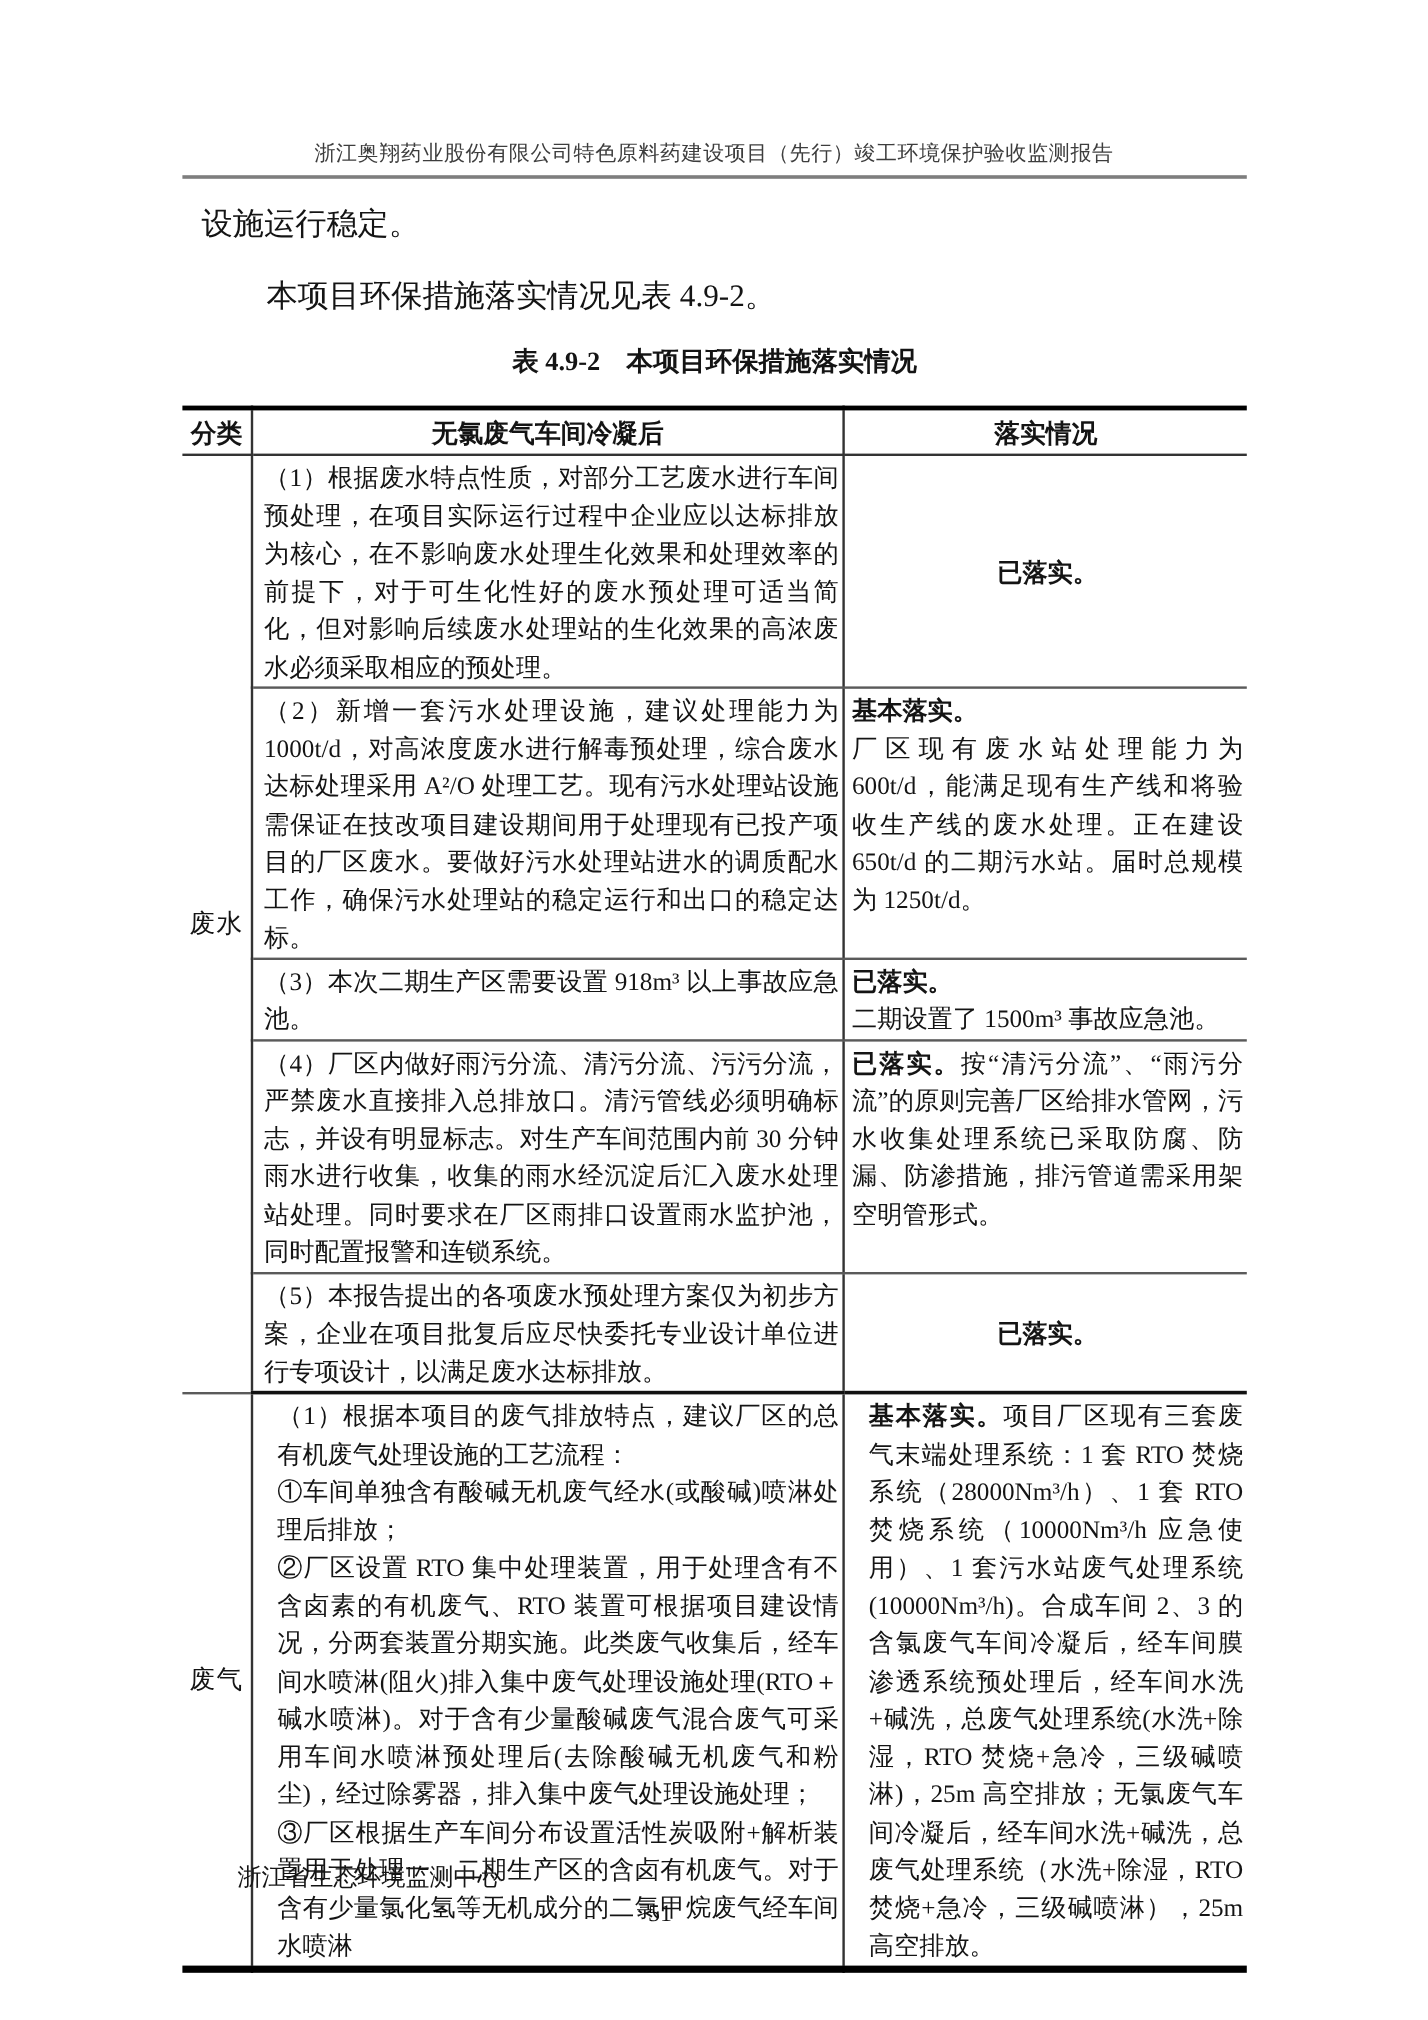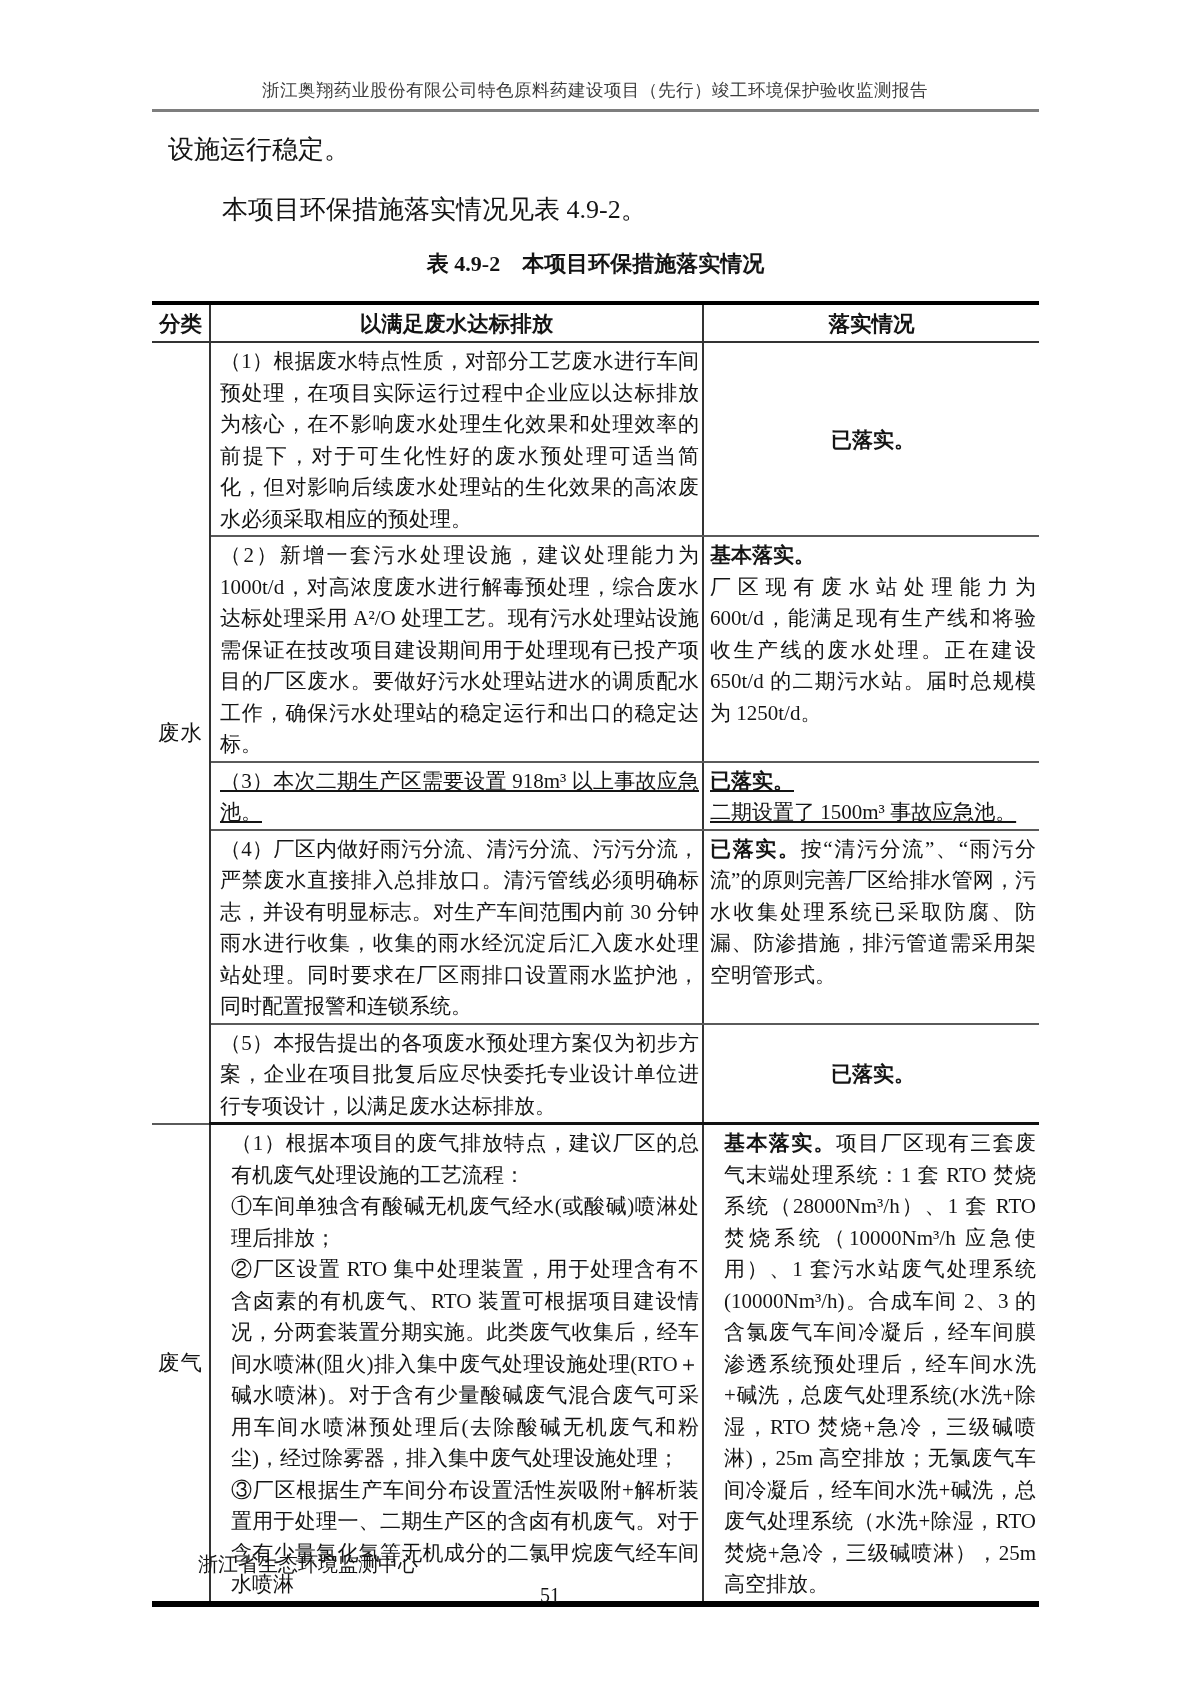--- a/index.html
+++ b/index.html
@@ -4,21 +4,21 @@
 <style>
   html,body { margin:0; padding:0; background:#ffffff; }
   .page {
     position:relative; width:1190px; height:1683px; background:#fff;
     font-family:"Liberation Serif","DejaVu Serif",serif; color:#141414;
     overflow:hidden;
   }
   
   .running-header { padding-top:78px; }
   .rh-text {
-    text-align:center; font-size:17.5px; color:#3d3d3d; letter-spacing:0.5px;
+    text-align:center; font-size:17.5px; color:#3d3d3d; letter-spacing:0.5px;margin-top:37px;
   }
   .rh-rule {
     width:887px; margin:7px 0 0 152px; border-top:3px solid #7e7e7e; height:0;
   }
   
   .para { margin:0; font-size:26px; line-height:30px; }
   .p1 { margin:23px 0 0 168px; }
   .p2 { margin:30px 0 0 222px; }
   .caption {
     width:887px; margin:24px 0 0 152px; text-align:center;
@@ -47,21 +47,21 @@
     white-space:pre-line;
   }
   td.status { padding:3px 3px 0 6px; text-align:justify; line-height:31.5px; }
   td.status.center { text-align:center; vertical-align:middle; }
   .lead { font-weight:bold; }
   .lead.block { display:block; }
   tr.rowsep td { border-bottom:2px solid #5a5a5a; }
   tr.secsep td { border-bottom:3px solid #111; }
   tr.r1 td.measure, tr.r1 td.status { height:186px; }
   tr.r2 td.measure, tr.r2 td.status { height:188px; }
-  tr.r3 td.measure, tr.r3 td.status { height:58px;text-decoration:underline; }
+  tr.r3 td.measure, tr.r3 td.status { height:58px; }
   tr.r4 td.measure, tr.r4 td.status { height:189px; }
   tr.r5 td.measure, tr.r5 td.status { height:90px; }
   tr.r6 td.measure, tr.r6 td.status { height:420px;padding-left:20px; }
   
   .footer { position:absolute; top:1551px; left:0; width:1190px; font-size:20px; }
   .f-org { position:absolute; left:198px; top:0; }
   .f-page { position:absolute; left:540px; top:0; width:80px; text-align:left;margin-top:33px; }
 </style>
 </head>
 <body>
@@ -80,21 +80,21 @@
 
   <table class="measures">
     <colgroup>
       <col style="width:58px">
         <col style="width:493px">
         <col style="width:336px">
     </colgroup>
     <thead>
       <tr>
         <th class="h-cat">分类</th>
-        <th class="h-measure">以满足废水达标排放</th>
+        <th class="h-measure">无氯废气车间冷凝后</th>
         <th>落实情况</th>
       </tr>
     </thead>
     <tbody>
       <tr class="r1 rowsep">
         <td class="cat" rowspan="5">废水</td>
         <td class="measure">（1）根据废水特点性质，对部分工艺废水进行车间预处理，在项目实际运行过程中企业应以达标排放为核心，在不影响废水处理生化效果和处理效率的前提下，对于可生化性好的废水预处理可适当简化，但对影响后续废水处理站的生化效果的高浓废水必须采取相应的预处理。</td>
         <td class="status center"><b class="lead">已落实。</b></td>
       </tr>
       <tr class="r2 rowsep">

